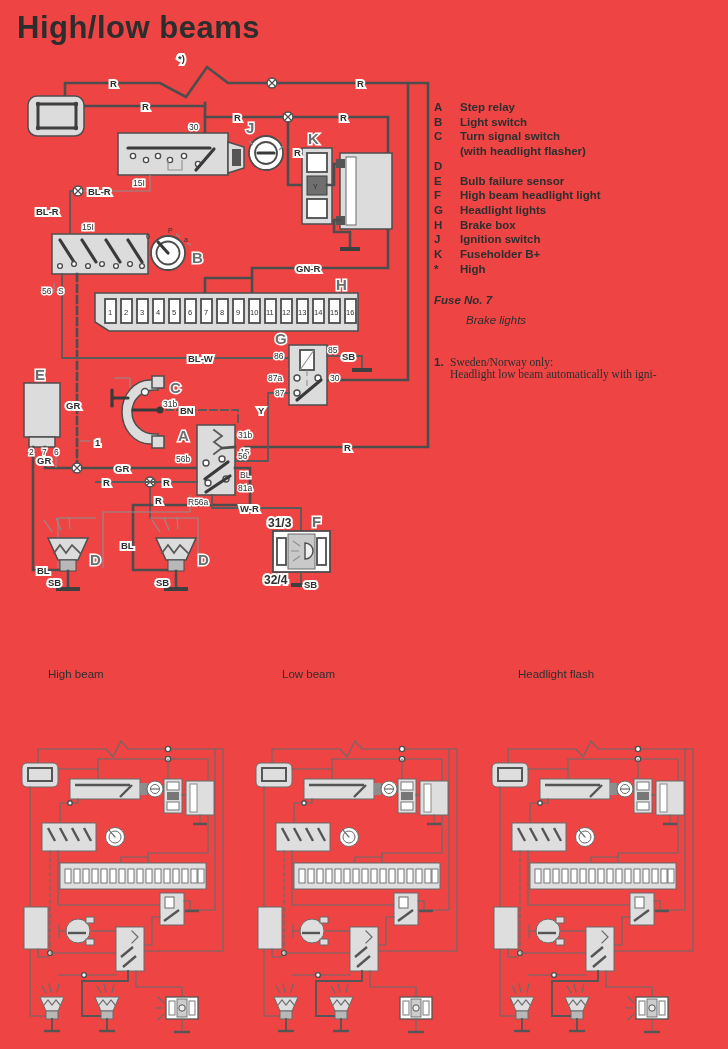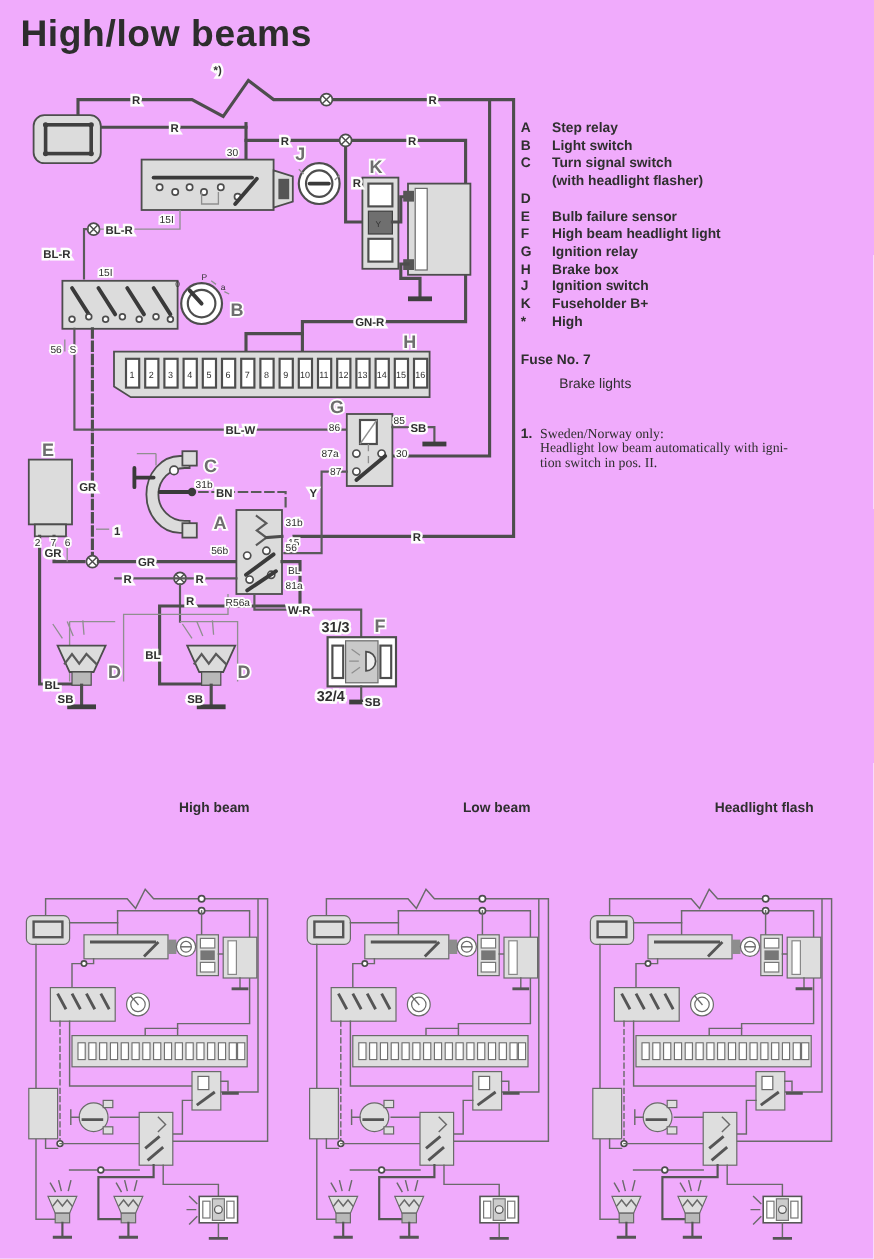--- a/index.html
+++ b/index.html
@@ -1,31 +1,31 @@
 <!DOCTYPE html>
 <html><head>
 <meta charset="utf-8">
 <style>
   html,body{margin:0;padding:0;background:#ffffff;}
-  #page{position:relative;width:728px;height:1049px;background:#f0abfc;overflow:hidden;
+  #page{position:relative;width:728px;height:1049px;background:#ef4444;overflow:hidden;
         font-family:"Liberation Sans","DejaVu Sans",sans-serif;color:#333;}
   #title{position:absolute;left:17px;top:10px;font-size:31px;font-weight:bold;color:#2d2d2d;letter-spacing:.5px;}
   
   #legend{position:absolute;left:434px;top:100px;width:292px;}
   .lrow{display:flex;font-size:11.5px;font-weight:bold;line-height:14.7px;color:#2f2f2f;}
   .lkey{width:26px;flex:0 0 26px;}
-  #fusenote{position:absolute;left:434px;top:294px;width:280px;font-size:11.5px;color:#2f2f2f;}
+  #fusenote{position:absolute;left:434px;top:294px;width:280px;font-size:11.5px;color:#2f2f2f;font-style:italic;}
   #fusenote .ft{font-weight:bold;}
   #fusenote .fb{margin-top:8px;padding-left:32px;}
   #footnote{position:absolute;left:434px;top:356px;width:282px;font-size:11.5px;color:#2f2f2f;}
   .fnrow{display:flex;}
   .fnnum{width:16px;flex:0 0 16px;font-weight:bold;}
   .fnbody{text-align:justify;font-family:Liberation Serif, serif;}
   
-  .minicap{position:absolute;top:668px;width:160px;text-align:right;font-size:11.5px;font-weight:bold;color:#2f2f2f;}
+  .minicap{position:absolute;top:668px;width:160px;text-align:left;font-size:11.5px;font-weight:normal;color:#2f2f2f;}
   #cap1{left:48px;} #cap2{left:282px;} #cap3{left:518px;}
   
   svg{position:absolute;left:0;top:0;}
   .wire{stroke:#4d4d4d;stroke-width:2.6;fill:none;stroke-linecap:square;}
   .wmed{stroke:#5a5a5a;stroke-width:1.8;fill:none;stroke-linecap:square;}
   .thin{stroke:#8f8f8f;stroke-width:1.1;fill:none;}
   .dash{stroke-dasharray:7 4;}
   .dasht{stroke-dasharray:4 3;}
   .comp{fill:#dcdcdc;stroke:#4d4d4d;stroke-width:1.5;}
   .compw{fill:#ffffff;stroke:#4d4d4d;stroke-width:1.8;}
@@ -507,21 +507,21 @@
     <div class="lrow">
         <span class="lkey">E</span>
         <span>Bulb failure sensor</span>
       </div>
     <div class="lrow">
         <span class="lkey">F</span>
         <span>High beam headlight light</span>
       </div>
     <div class="lrow">
         <span class="lkey">G</span>
-        <span>Ignition relay</span>
+        <span>Headlight lights</span>
       </div>
     <div class="lrow">
         <span class="lkey">H</span>
         <span>Brake box</span>
       </div>
     <div class="lrow">
         <span class="lkey">J</span>
         <span>Ignition switch</span>
       </div>
     <div class="lrow">
@@ -541,23 +541,19 @@
 
   <div id="footnote">
     <div class="fnrow">
       <span class="fnnum">1.</span>
       <span class="fnbody">Sweden/Norway only:</span>
     </div>
     <div class="fnrow">
       <span class="fnnum"></span>
       <span class="fnbody">Headlight low beam automatically with igni-</span>
     </div>
-    <div class="fnrow">
-      <span class="fnnum"></span>
-      <span class="fnbody">tion switch in pos. II.</span>
-    </div>
   </div>
 
   <div class="minicap" id="cap1">High beam</div>
   <div class="minicap" id="cap2">Low beam</div>
   <div class="minicap" id="cap3">Headlight flash</div>
 
 </div>
 
 </body></html>

